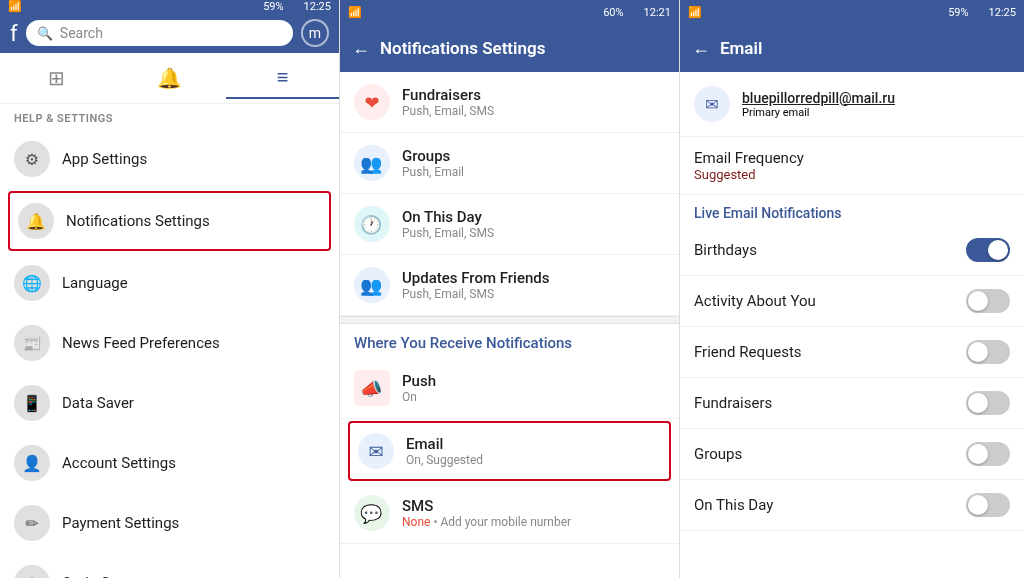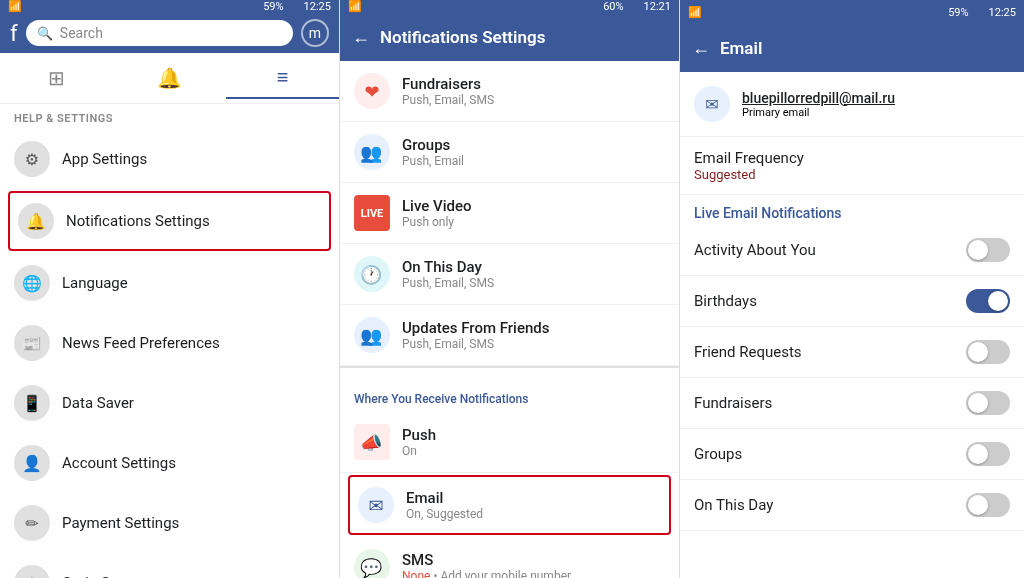--- a/index.html
+++ b/index.html
@@ -233,22 +233,22 @@
 
     
     .section-divider {
       height: 8px;
       background: #f0f2f5;
       border-top: 1px solid #e0e0e0;
       border-bottom: 1px solid #e0e0e0;
     }
 
     .where-section-header {
-      padding: 24px 14px 6px;
-      font-size: 12px;
+      padding: 10px 14px 6px;
+      font-size: 15px;
       color: #3b5998;
       font-weight: 500;
     }
 
     
     .email-info-row {
       display: flex;
       align-items: center;
       padding: 14px 14px;
       gap: 12px;
@@ -435,27 +435,20 @@
   </div>
 
   <div class="notif-item">
     <div class="notif-icon blue">👥</div>
     <div>
       <div class="notif-text-main">Groups</div>
       <div class="notif-text-sub">Push, Email</div>
     </div>
   </div>
 
-  <div class="notif-item">
-    <div class="notif-icon live">LIVE</div>
-    <div>
-      <div class="notif-text-main">Live Video</div>
-      <div class="notif-text-sub">Push only</div>
-    </div>
-  </div>
 
   <div class="notif-item">
     <div class="notif-icon teal">🕐</div>
     <div>
       <div class="notif-text-main">On This Day</div>
       <div class="notif-text-sub">Push, Email, SMS</div>
     </div>
   </div>
 
   <div class="notif-item">
@@ -522,29 +515,29 @@
   </div>
 
   <div class="freq-row">
     <div class="freq-label">Email Frequency</div>
     <div class="freq-value">Suggested</div>
   </div>
 
   <div class="your-email-notif-header">Live Email Notifications</div>
 
   <div class="toggle-row">
+    <span class="toggle-label">Birthdays</span>
+    <div class="toggle on">
+      <div class="toggle-knob"></div>
+    </div>
+  </div>
+
+  <div class="toggle-row">
     <span class="toggle-label">Activity About You</span>
     <div class="toggle">
-      <div class="toggle-knob"></div>
-    </div>
-  </div>
-
-  <div class="toggle-row">
-    <span class="toggle-label">Birthdays</span>
-    <div class="toggle on">
       <div class="toggle-knob"></div>
     </div>
   </div>
 
   <div class="toggle-row">
     <span class="toggle-label">Friend Requests</span>
     <div class="toggle">
       <div class="toggle-knob"></div>
     </div>
   </div>

